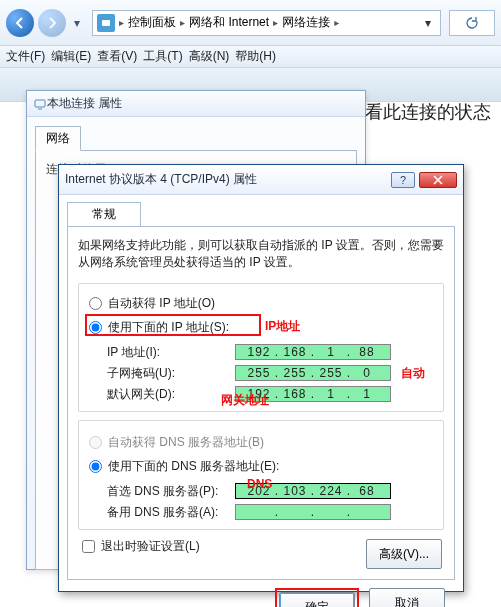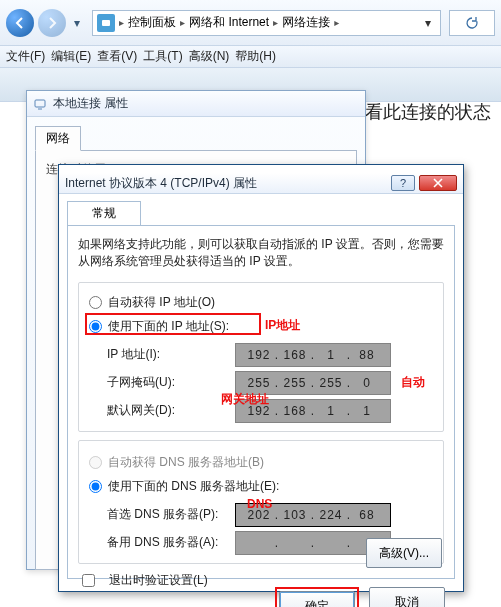--- a/index.html
+++ b/index.html
@@ -19,51 +19,51 @@
 .topbar .right { width:46px; height:26px; border:1px solid #a9bfd6; background:#fff; margin-left:4px; display:flex; align-items:center; justify-content:center; }
 
 .menubar { background:linear-gradient(#f3f8fe,#e3ecf6); border-bottom:1px solid #c7d6e8; height:22px; display:flex; align-items:center; padding:0 6px; gap:6px; color:#222; }
 
 .viewbar { background:linear-gradient(#eaf2f9,#d6e3ef); height:34px; border-bottom:1px solid #c7d6e8; }
 
 .status-text { position:absolute; right:10px; top:100px; font-size:18px; color:#222; }
 
 
 .dlg-prop { position:absolute; left:26px; top:90px; width:340px; height:480px; background:linear-gradient(#fbfdff,#eef4fb); border:1px solid #88a6c7; box-shadow:0 2px 6px rgba(0,0,0,.15); }
-.dlg-title { height:26px; background:linear-gradient(180deg,#fbfdff,#e6eefb); display:flex; align-items:center; padding:0 6px; gap:6px; border-bottom:1px solid #c7d6e8; color:#1f2d3d; }
+.dlg-title { height:26px; background:linear-gradient(180deg,#fbfdff,#e6eefb); display:flex; align-items:center; padding:0 6px; border-bottom:1px solid #c7d6e8; color:#1f2d3d; }
 .dlg-title .icn { width:14px; height:14px; color:#5b86b7; }
 .tabarea { padding:8px; }
 .tab { display:inline-block; background:#fdfdfd; border:1px solid #aab9cc; border-bottom:1px solid #fdfdfd; padding:3px 10px; font-size:12px; position:relative; top:1px; }
 .tabbody { border:1px solid #aab9cc; background:#fdfdfd; height:420px; padding:10px; font-size:12px; color:#333; }
 
 
 .dlg-ipv4 { position:absolute; left:58px; top:164px; width:406px; height:428px; background:#fff; border:1px solid #1b4e80; box-shadow:2px 3px 8px rgba(0,0,0,.35); }
-.dlg-ipv4 .titlebar { height:21px; background:linear-gradient(#fff,#eaf1fb); display:flex; align-items:center; padding:0 6px; border-bottom:1px solid #c7d6e8;margin-top:8px; }
+.dlg-ipv4 .titlebar { height:30px; background:linear-gradient(#fff,#eaf1fb); display:flex; align-items:center; padding:0 6px; border-bottom:1px solid #c7d6e8; }
 .titlebar .t { flex:1; font-size:12px; color:#1f2d3d; }
 .winbtns { display:flex; gap:4px; }
 .winbtn { width:24px; height:16px; border:1px solid #5f80a6; background:linear-gradient(#eef5ff,#cfe0f4); border-radius:2px; display:flex; align-items:center; justify-content:center; font-size:11px; color:#2a466a; }
 .winbtn.close { width:38px; background:linear-gradient(#f08a8a,#d63a2f); border-color:#a02015; color:#fff; }
 
 .dlg-ipv4 .inner { padding:6px 8px 0 8px; }
 .dlg-ipv4 .tab2 { display:inline-block; padding:3px 24px; border:1px solid #a9bfd6; border-bottom:1px solid #fff; background:#fff; position:relative; top:1px; font-size:12px; }
 .panel { border:1px solid #a9bfd6; background:#fff; padding:10px 10px 6px 10px; font-size:12px; color:#222; height:354px; position:relative; }
 .desc { color:#222; margin-bottom:12px; line-height:1.4; }
 .group { border:1px solid #d4d8dd; border-radius:2px; padding:10px 10px 8px 10px; margin-bottom:8px; position:relative; }
 .row { display:flex; align-items:center; height:24px; }
 .row label { display:flex; align-items:center; gap:6px; }
 .row input[type=radio] { margin:0; }
 .field { display:flex; align-items:center; margin-top:4px; padding-left:18px; }
 .field .lbl { width:128px; }
-.ipbox { width:156px; height:24px; border:1px solid #838383; background:#a3a3a3; display:flex; align-items:center; justify-content:center; letter-spacing:1px; font-family:Consolas,monospace; font-size:12px; padding:0 4px; }
+.ipbox { width:156px; height:16px; border:1px solid #838383; background:#86efac; display:flex; align-items:center; justify-content:center; letter-spacing:1px; font-family:Consolas,monospace; font-size:12px; padding:0 4px; }
 .ipbox .oct { width:30px; text-align:center; }
 .ipbox .dot { width:6px; text-align:center; }
 .red-frame { position:absolute; border:2px solid #e11; pointer-events:none; }
 .red-note { position:absolute; color:#e11; font-size:12px; font-weight:bold; }
 
-.chkrow { display:flex; align-items:center; gap:14px; margin-top:6px; padding-left:4px; }
+.chkrow { display:flex; align-items:center; gap:6px; margin-top:6px; padding-left:4px; }
 .advbtn { position:absolute; right:12px; bottom:10px; }
 .btn { min-width:76px; height:30px; border:1px solid #7a8a9a; background:linear-gradient(#fefefe,#e6ecf3); border-radius:2px; font-size:12px; padding:0 8px; cursor:pointer; }
 
 .btnrow { display:flex; justify-content:flex-end; gap:10px; padding:8px 10px 0 0; }
 .btn-ok-wrap { border:2px solid #e11; padding:2px; }
 .btn.focus { box-shadow:0 0 0 1px #5b9dd9 inset; }
 
 svg { display:block; }
 </style>
 </head>

